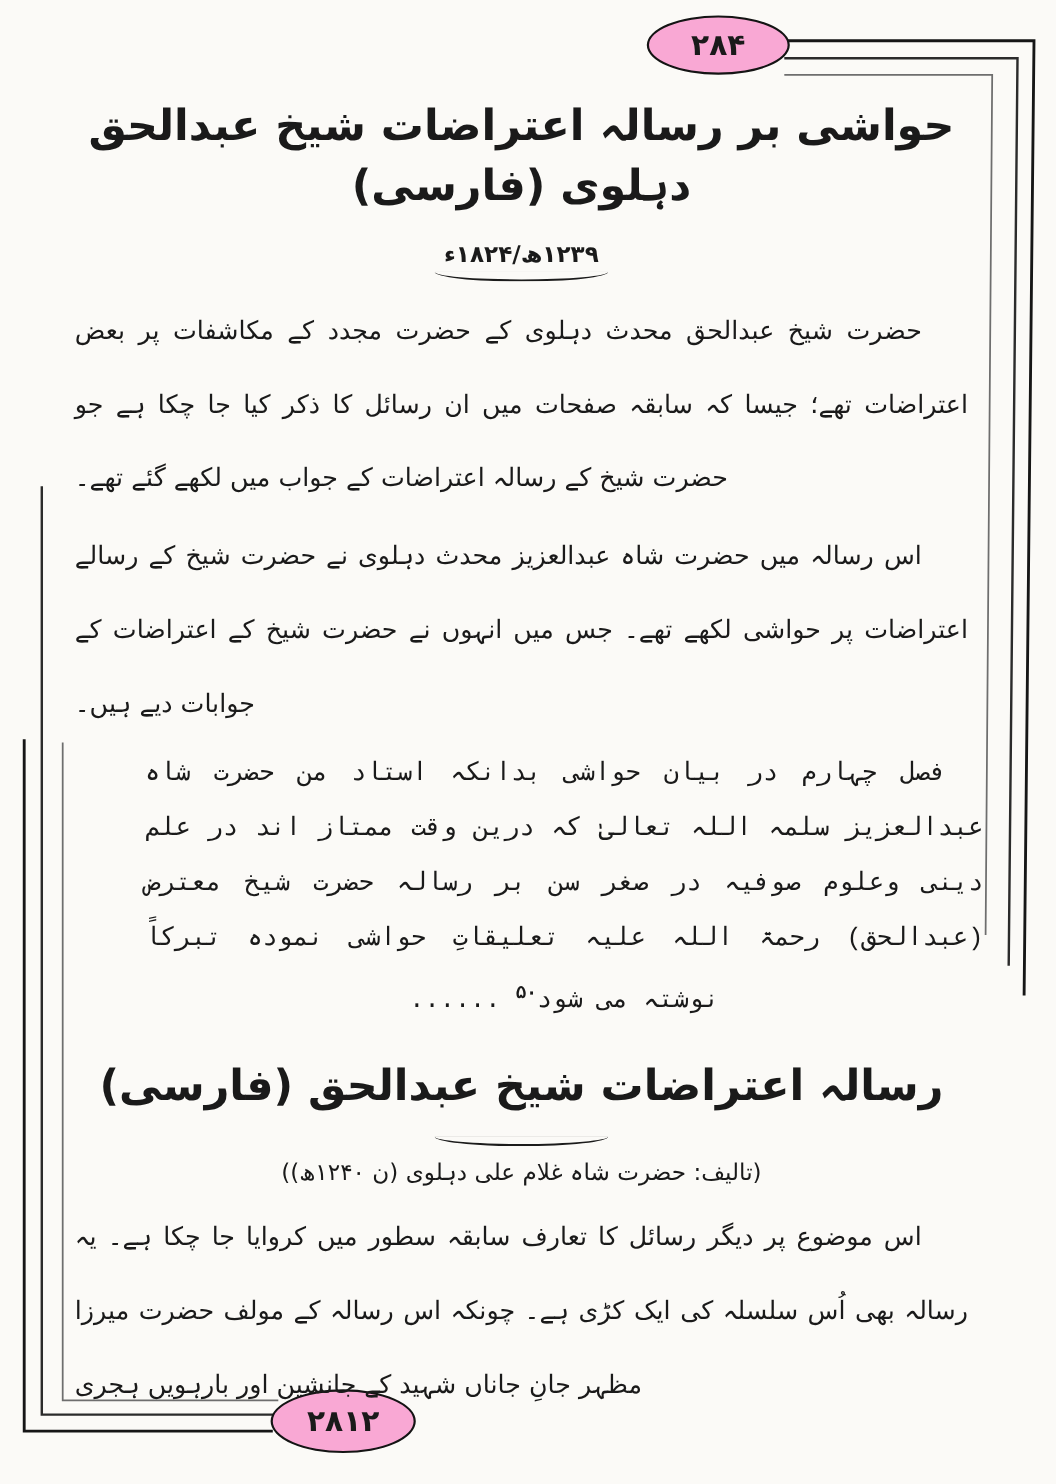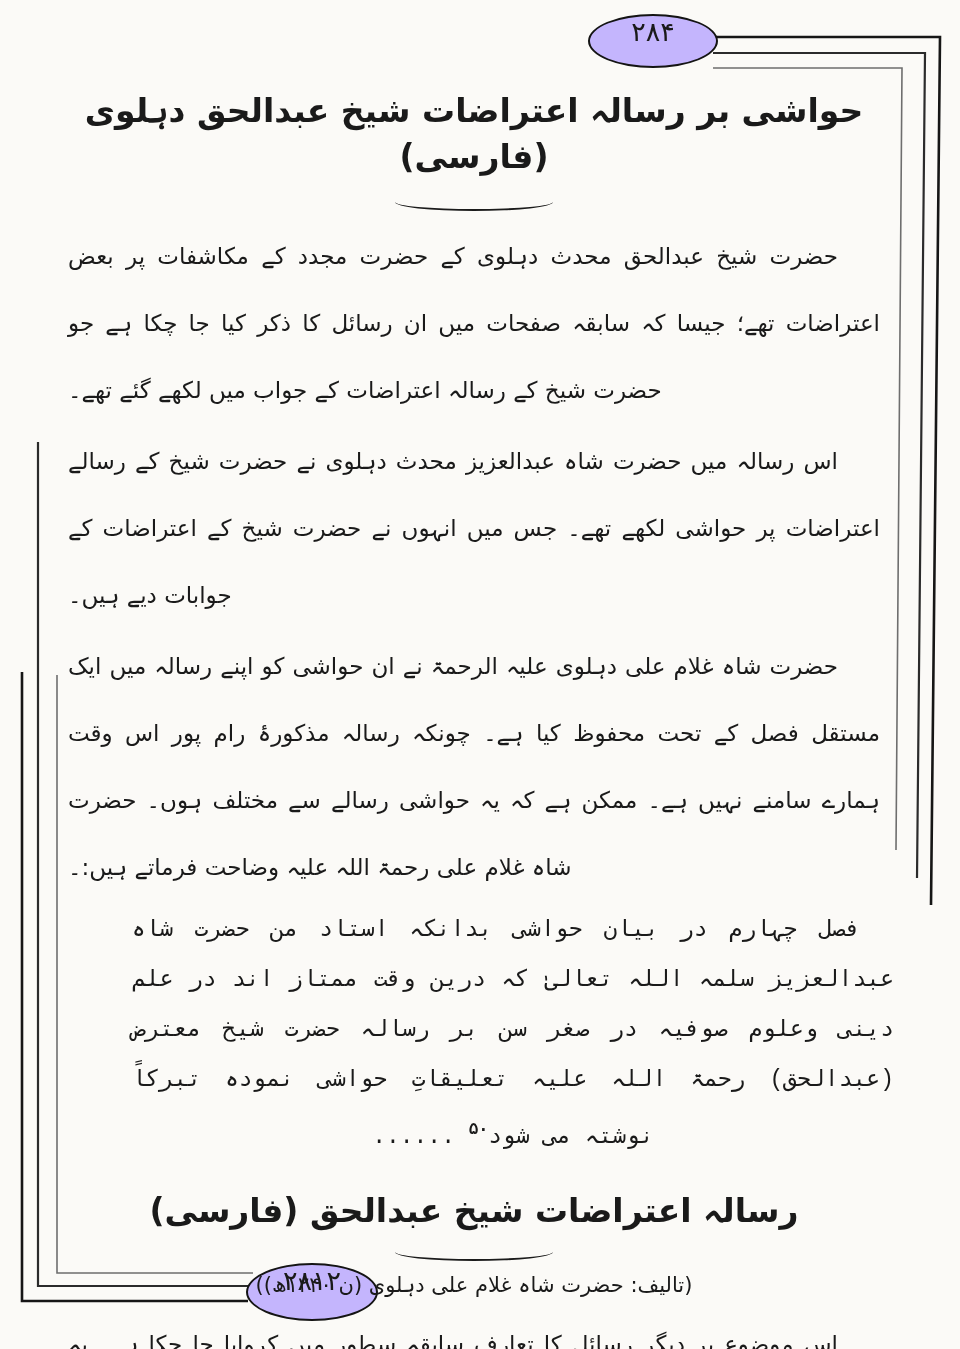--- a/index.html
+++ b/index.html
@@ -7,34 +7,34 @@
     width:960px;height:1349px;position:relative;overflow:hidden;
     background:#fbfaf7;
     font-family:"DejaVu Sans",sans-serif;
     color:#1a1a1a;
   }
   .scan-page{position:absolute;inset:0;}
   
   .frame-svg{position:absolute;left:0;top:0;z-index:1;}
   
   .oval{
-    position:absolute;z-index:2;background:#c4b5fd;
+    position:absolute;z-index:2;background:#f9a8d4;
     border:2.6px solid #141414;border-radius:50%;
-    display:flex;align-items:flex-start;justify-content:center;
-    font-weight:normal;letter-spacing:2px;
+    display:flex;align-items:center;justify-content:center;
+    font-weight:bold;letter-spacing:2px;
   }
   .oval-top{left:588px;top:14px;width:126px;height:50px;font-size:27px;}
   .oval-bottom{left:246px;top:1263px;width:128px;height:54px;font-size:27px;}
   
   .content{
     position:absolute;z-index:3;top:88px;left:68px;right:80px;
     direction:rtl;
   }
   .title{
-    font-size:33px;font-weight:bold;text-align:center;
+    font-size:39px;font-weight:bold;text-align:center;
     margin:0 0 22px 0;line-height:1.4;
   }
   .title2{margin-top:26px;margin-bottom:18px;}
   .dateline{text-align:center;font-size:21px;font-weight:bold;margin:0 0 4px 0;}
   .date-arc{
     width:158px;height:7px;margin:0 auto 12px auto;
     border-bottom:2.5px solid #1b1b1b;
     border-radius:0 0 80px 80px / 0 0 9px 9px;
   }
   .byline{text-align:center;font-size:21px;margin:0 0 14px 0;}
@@ -69,26 +69,26 @@
     <span>۲۸۴</span>
   </div>
   <div class="oval oval-bottom">
     <span>۲۸۱۲</span>
   </div>
 
   <div class="content">
 
     <h1 class="title">حواشی بر رسالہ اعتراضات شیخ عبدالحق دہلوی (فارسی)</h1>
 
+    <div class="dateline">۱۲۳۹ھ/۱۸۲۴ء</div>
     <div class="date-arc"></div>
 
 
     <p class="body">حضرت شیخ عبدالحق محدث دہلوی کے حضرت مجدد کے مکاشفات پر بعض اعتراضات تھے؛ جیسا کہ سابقہ صفحات میں ان رسائل کا ذکر کیا جا چکا ہے جو حضرت شیخ کے رسالہ اعتراضات کے جواب میں لکھے گئے تھے۔</p>
     <p class="body">اس رسالہ میں حضرت شاہ عبدالعزیز محدث دہلوی نے حضرت شیخ کے رسالے اعتراضات پر حواشی لکھے تھے۔ جس میں انہوں نے حضرت شیخ کے اعتراضات کے جوابات دیے ہیں۔</p>
-    <p class="body">حضرت شاہ غلام علی دہلوی علیہ الرحمۃ نے ان حواشی کو اپنے رسالہ میں ایک مستقل فصل کے تحت محفوظ کیا ہے۔ چونکہ رسالہ مذکورۂ رام پور اس وقت ہمارے سامنے نہیں ہے۔ ممکن ہے کہ یہ حواشی رسالے سے مختلف ہوں۔ حضرت شاہ غلام علی رحمۃ اللہ علیہ وضاحت فرماتے ہیں:۔</p>
 
     <p class="quote"><span>فصل چہارم در بیان حواشی بدانکہ استاد من حضرت شاہ عبدالعزیز سلمہ اللہ تعالیٰ کہ درین وقت ممتاز اند در علم دینی وعلوم صوفیہ در صغر سن بر رسالہ حضرت شیخ معترض (عبدالحق) رحمۃ اللہ علیہ تعلیقاتِ حواشی نمودہ تبرکاً نوشتہ می شود</span><sup>۵۰</sup><span> ......</span></p>
 
 
     <h1 class="title title2">رسالہ اعتراضات شیخ عبدالحق (فارسی)</h1>
 
     <div class="date-arc"></div>
 
     <div class="byline">(تالیف: حضرت شاہ غلام علی دہلوی (ن ۱۲۴۰ھ))</div>
 

